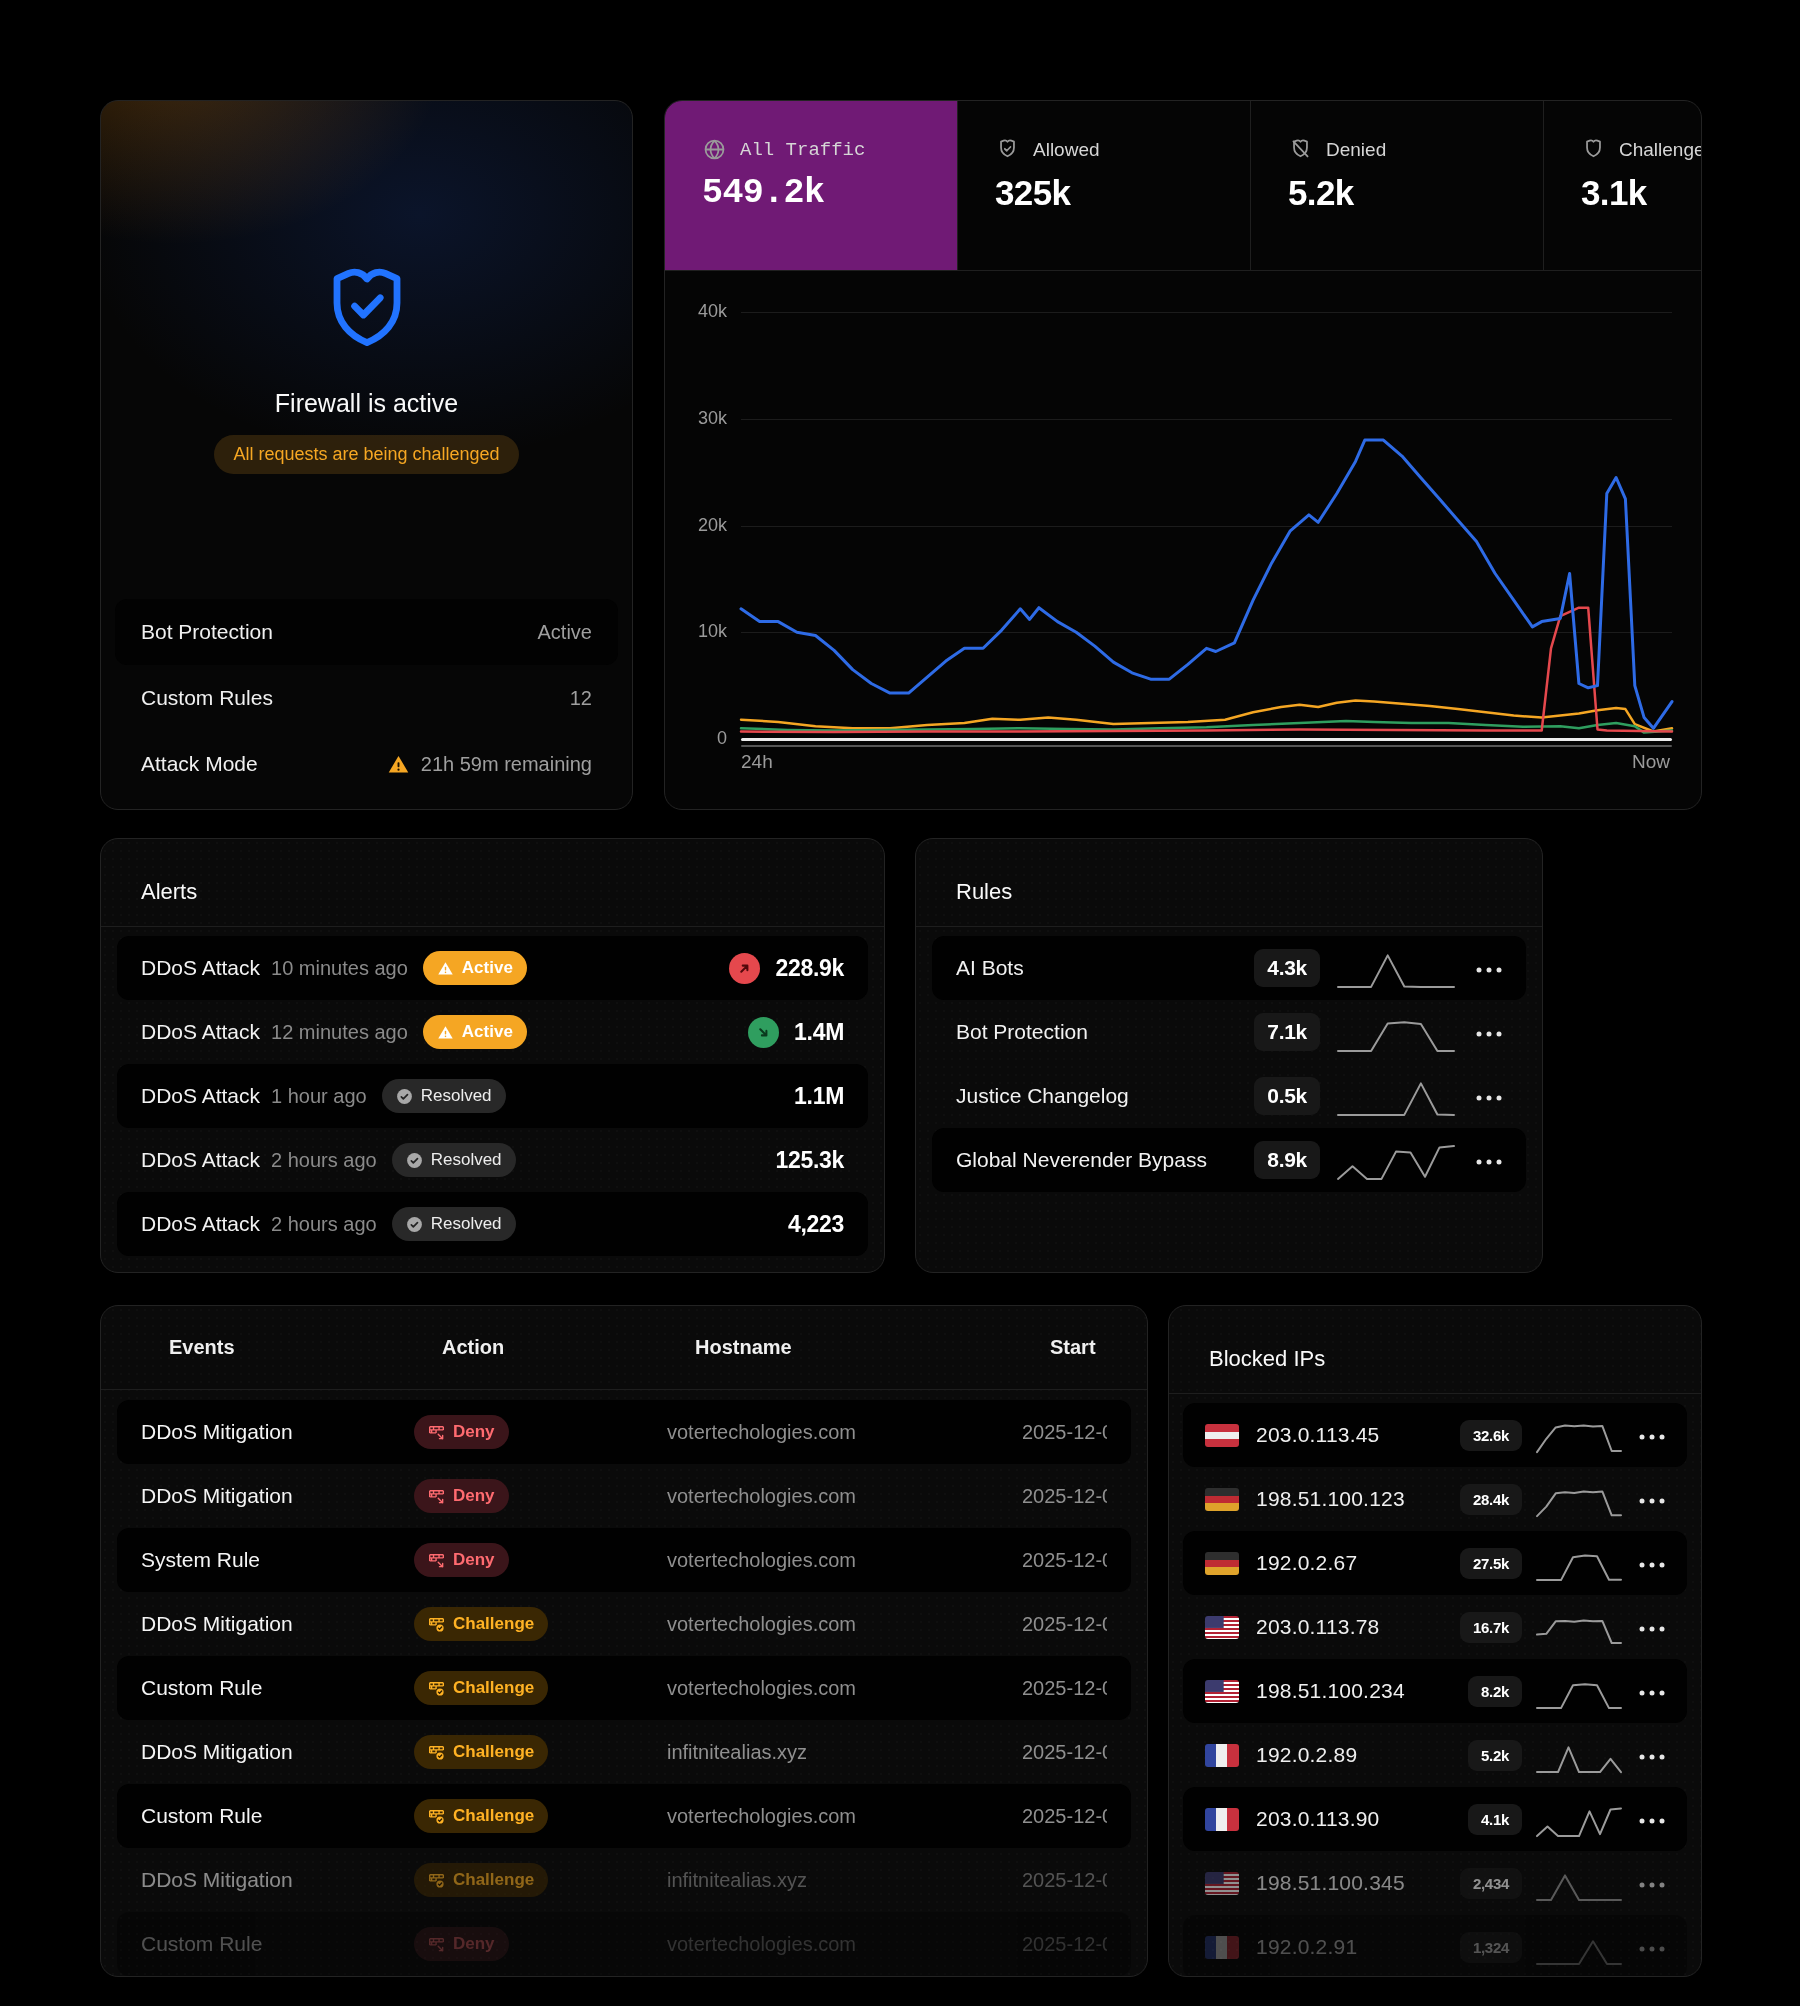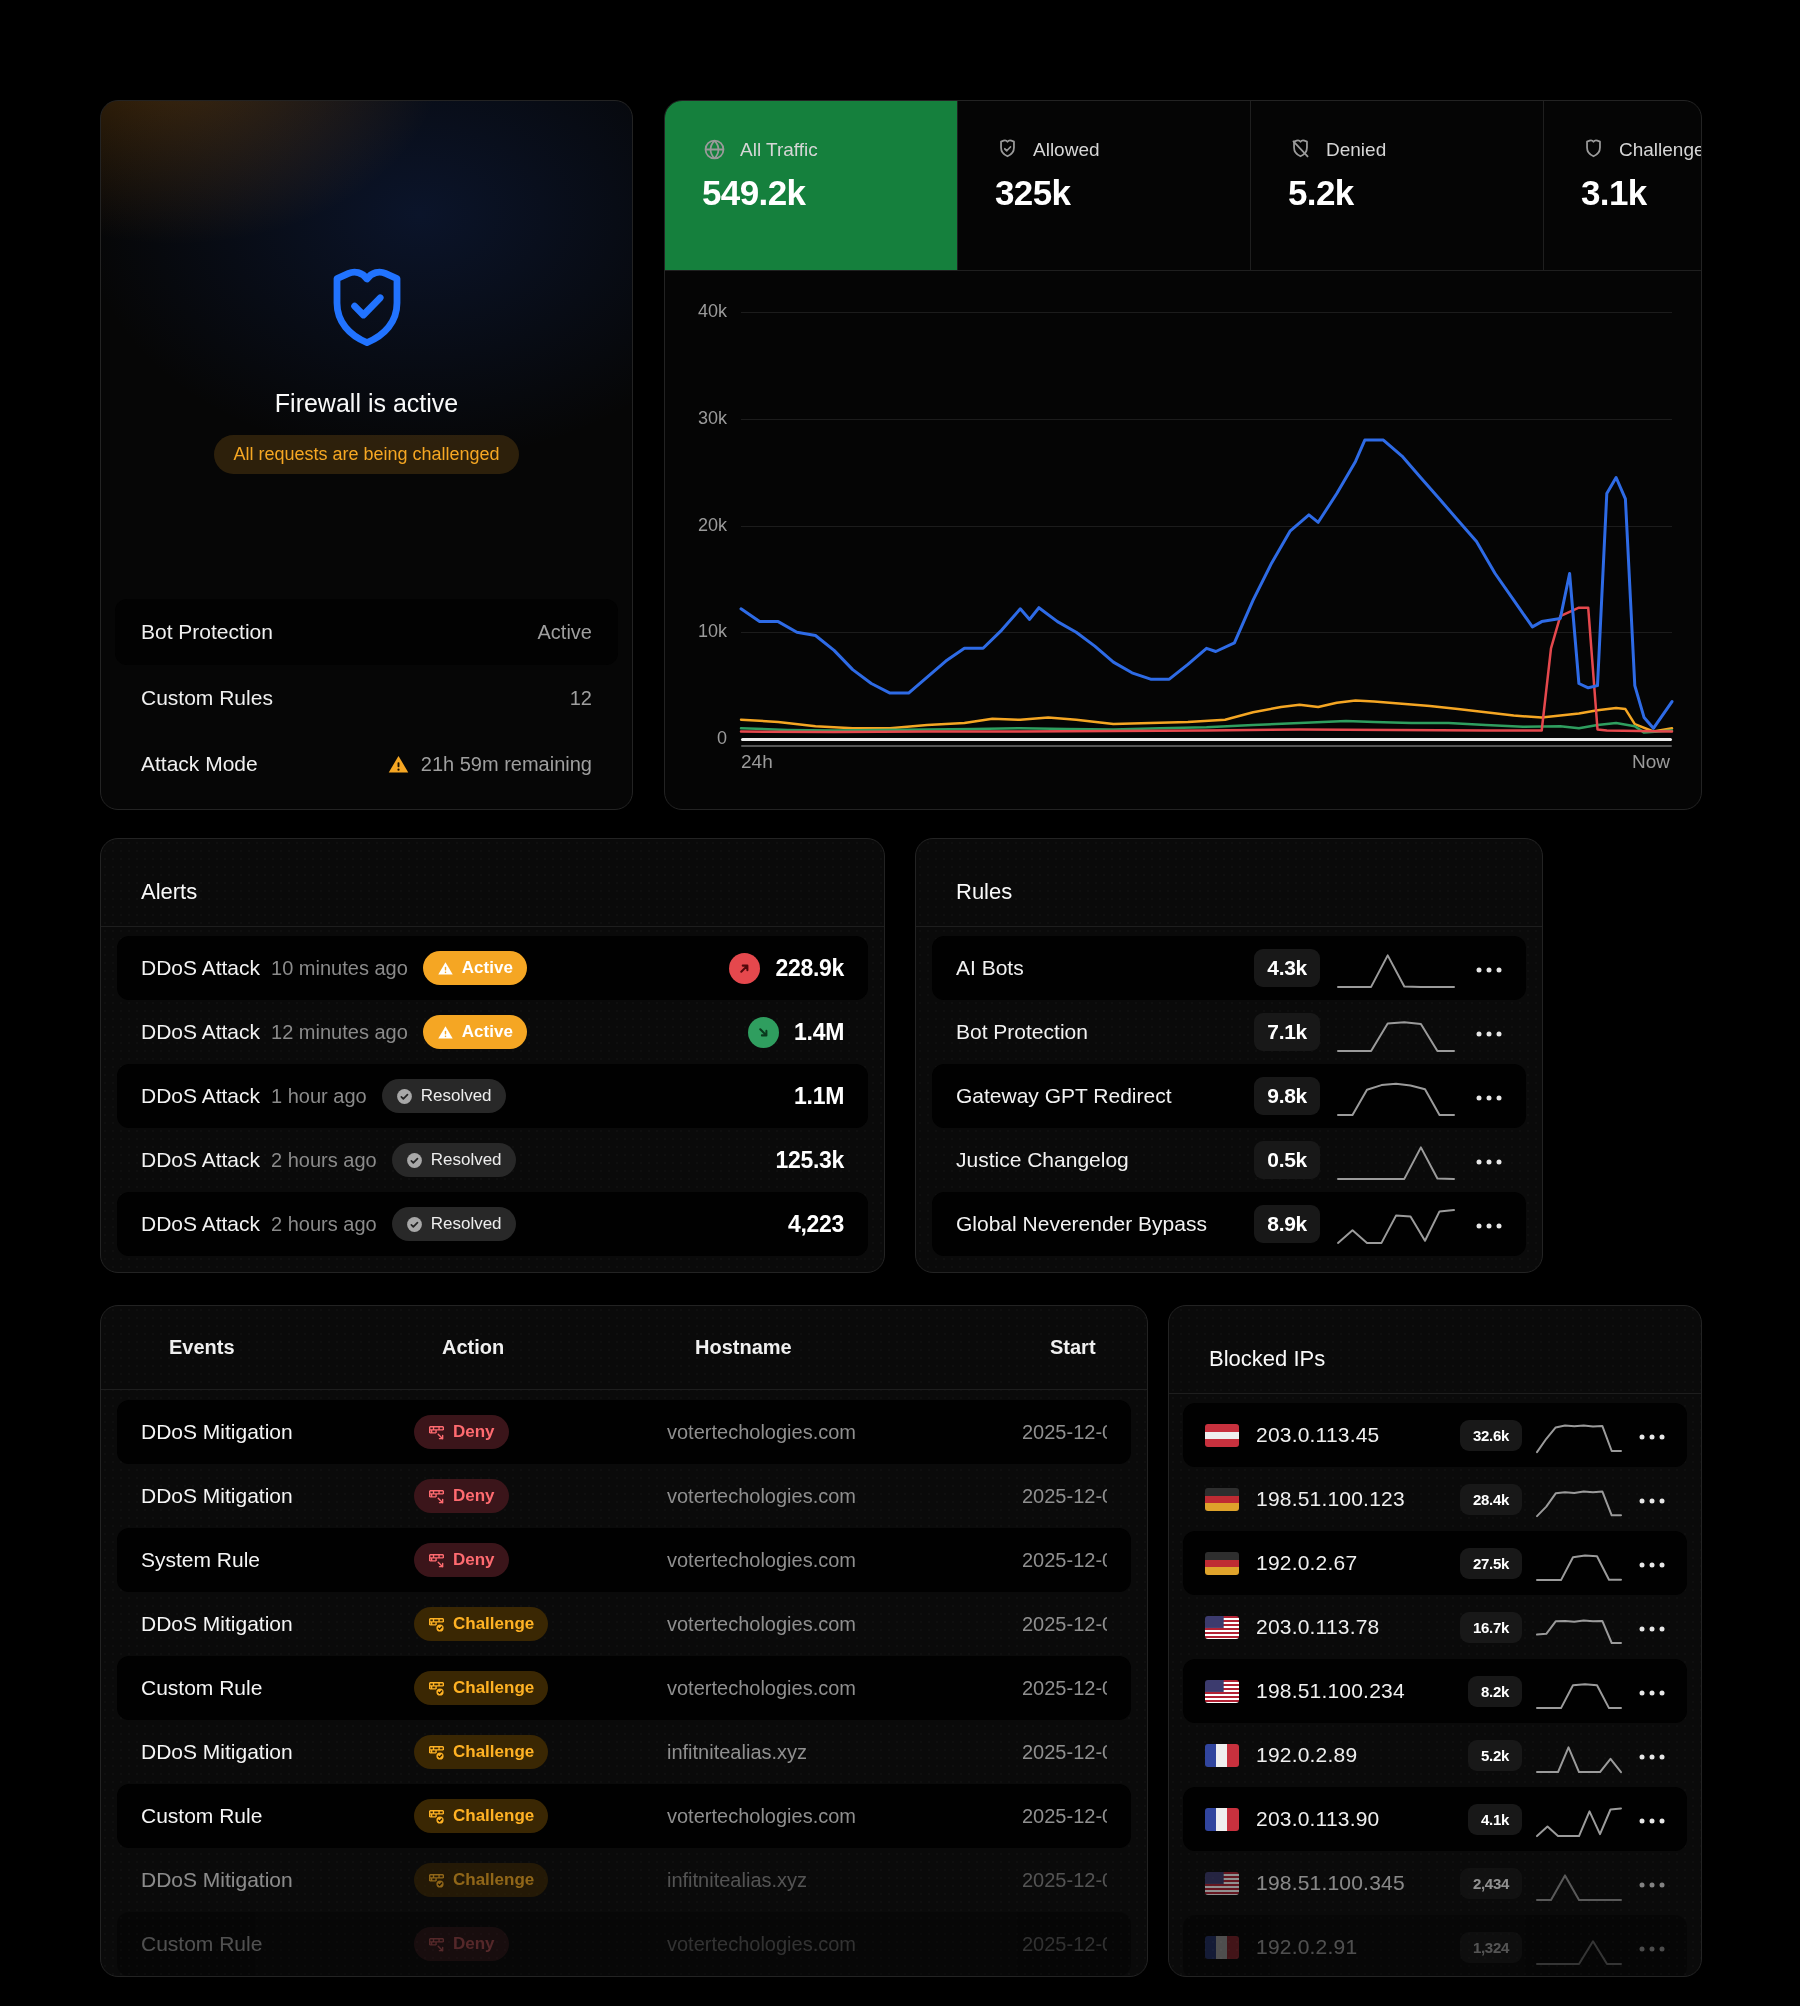--- a/index.html
+++ b/index.html
@@ -28,21 +28,21 @@
   #fw-rows{position:absolute;left:0;right:0;bottom:12px;}
   .fw-row{height:66px;margin:0 14px;padding:0 26px;display:flex;align-items:center;justify-content:space-between;border-radius:12px;box-sizing:border-box;}
   .fw-row.hl{background:#020202;}
   .fw-label{font-size:21px;color:#f0f0f0;}
   .fw-value{font-size:20px;color:#9f9f9f;display:flex;align-items:center;gap:11px;}
   .warn-tri{width:23px;height:23px;flex:0 0 auto;}
   
   #traffic-card{left:664px;top:100px;width:1038px;height:710px;overflow:hidden;background:#050505;}
   #stat-tabs{position:absolute;left:0;top:0;right:-140px;height:169px;display:flex;border-bottom:1px solid #1f1f1f;}
   .tab{width:293px;flex:0 0 auto;box-sizing:border-box;border-right:1px solid #1f1f1f;padding:36px 0 0 37px;}
-  .tab.sel{background:#15803d;}
+  .tab.sel{background:#701a75;font-family:Liberation Mono, monospace;}
   .tab-top{display:flex;align-items:center;gap:13px;}
   .tab-icon{width:25px;height:25px;color:#9a9a9a;flex:0 0 auto;}
   .tab-label{font-size:19px;color:#d6d6d6;white-space:nowrap;}
   .tab-value{font-size:35px;font-weight:700;color:#fff;margin-top:11px;letter-spacing:-.6px;}
   .ytick{position:absolute;width:62px;text-align:right;font-size:18px;color:#9b9b9b;}
   #plot{position:absolute;left:76px;top:211px;width:931px;height:427px;}
   .gridline{position:absolute;left:0;right:0;height:1px;background:#1c1c1c;}
   #baseline-w{position:absolute;left:0;right:0;top:426px;height:3px;background:#ececec;border-radius:2px;}
   #baseline-g{position:absolute;left:0;right:0;top:433px;height:2px;background:#565656;border-radius:2px;}
   #traffic-chart{position:absolute;left:0;top:0;overflow:visible;}
@@ -312,34 +312,20 @@
           <svg class="spark" width="120" height="46" viewBox="0 0 120 46">
             <polyline points="2.0,41.9 18.6,41.9 35.1,41.9 51.7,14.6 68.3,13.3 84.9,15.0 101.4,41.9 118.0,41.9" fill="none" stroke="currentColor" stroke-width="2" stroke-linejoin="round" stroke-linecap="round"></polyline>
           </svg>
           <span class="dots"><svg viewBox="0 0 26 6" width="26" height="6">
               <circle cx="3" cy="3" r="2.5" fill="#e6e6e6"></circle>
               <circle cx="13" cy="3" r="2.5" fill="#e6e6e6"></circle>
               <circle cx="23" cy="3" r="2.5" fill="#e6e6e6"></circle>
             </svg></span>
         </span>
       </div>
-      <div class="list-row hl">
-        <span class="row-name">Gateway GPT Redirect</span>
-        <span class="right-cluster">
-          <span class="val-box">9.8k</span>
-          <svg class="spark" width="120" height="46" viewBox="0 0 120 46">
-            <polyline points="2.0,41.9 16.5,41.9 31.0,16.7 45.5,12.1 60.0,10.8 74.5,12.5 89.0,16.3 103.5,41.9 118.0,41.9" fill="none" stroke="currentColor" stroke-width="2" stroke-linejoin="round" stroke-linecap="round"></polyline>
-          </svg>
-          <span class="dots"><svg viewBox="0 0 26 6" width="26" height="6">
-              <circle cx="3" cy="3" r="2.5" fill="#e6e6e6"></circle>
-              <circle cx="13" cy="3" r="2.5" fill="#e6e6e6"></circle>
-              <circle cx="23" cy="3" r="2.5" fill="#e6e6e6"></circle>
-            </svg></span>
-        </span>
-      </div>
       <div class="list-row">
         <span class="row-name">Justice Changelog</span>
         <span class="right-cluster">
           <span class="val-box">0.5k</span>
           <svg class="spark" width="120" height="46" viewBox="0 0 120 46">
             <polyline points="2.0,41.9 18.6,41.9 35.1,41.9 51.7,41.9 68.3,41.9 84.9,10.4 101.4,41.5 118.0,41.9" fill="none" stroke="currentColor" stroke-width="2" stroke-linejoin="round" stroke-linecap="round"></polyline>
           </svg>
           <span class="dots"><svg viewBox="0 0 26 6" width="26" height="6">
               <circle cx="3" cy="3" r="2.5" fill="#e6e6e6"></circle>
               <circle cx="13" cy="3" r="2.5" fill="#e6e6e6"></circle>

